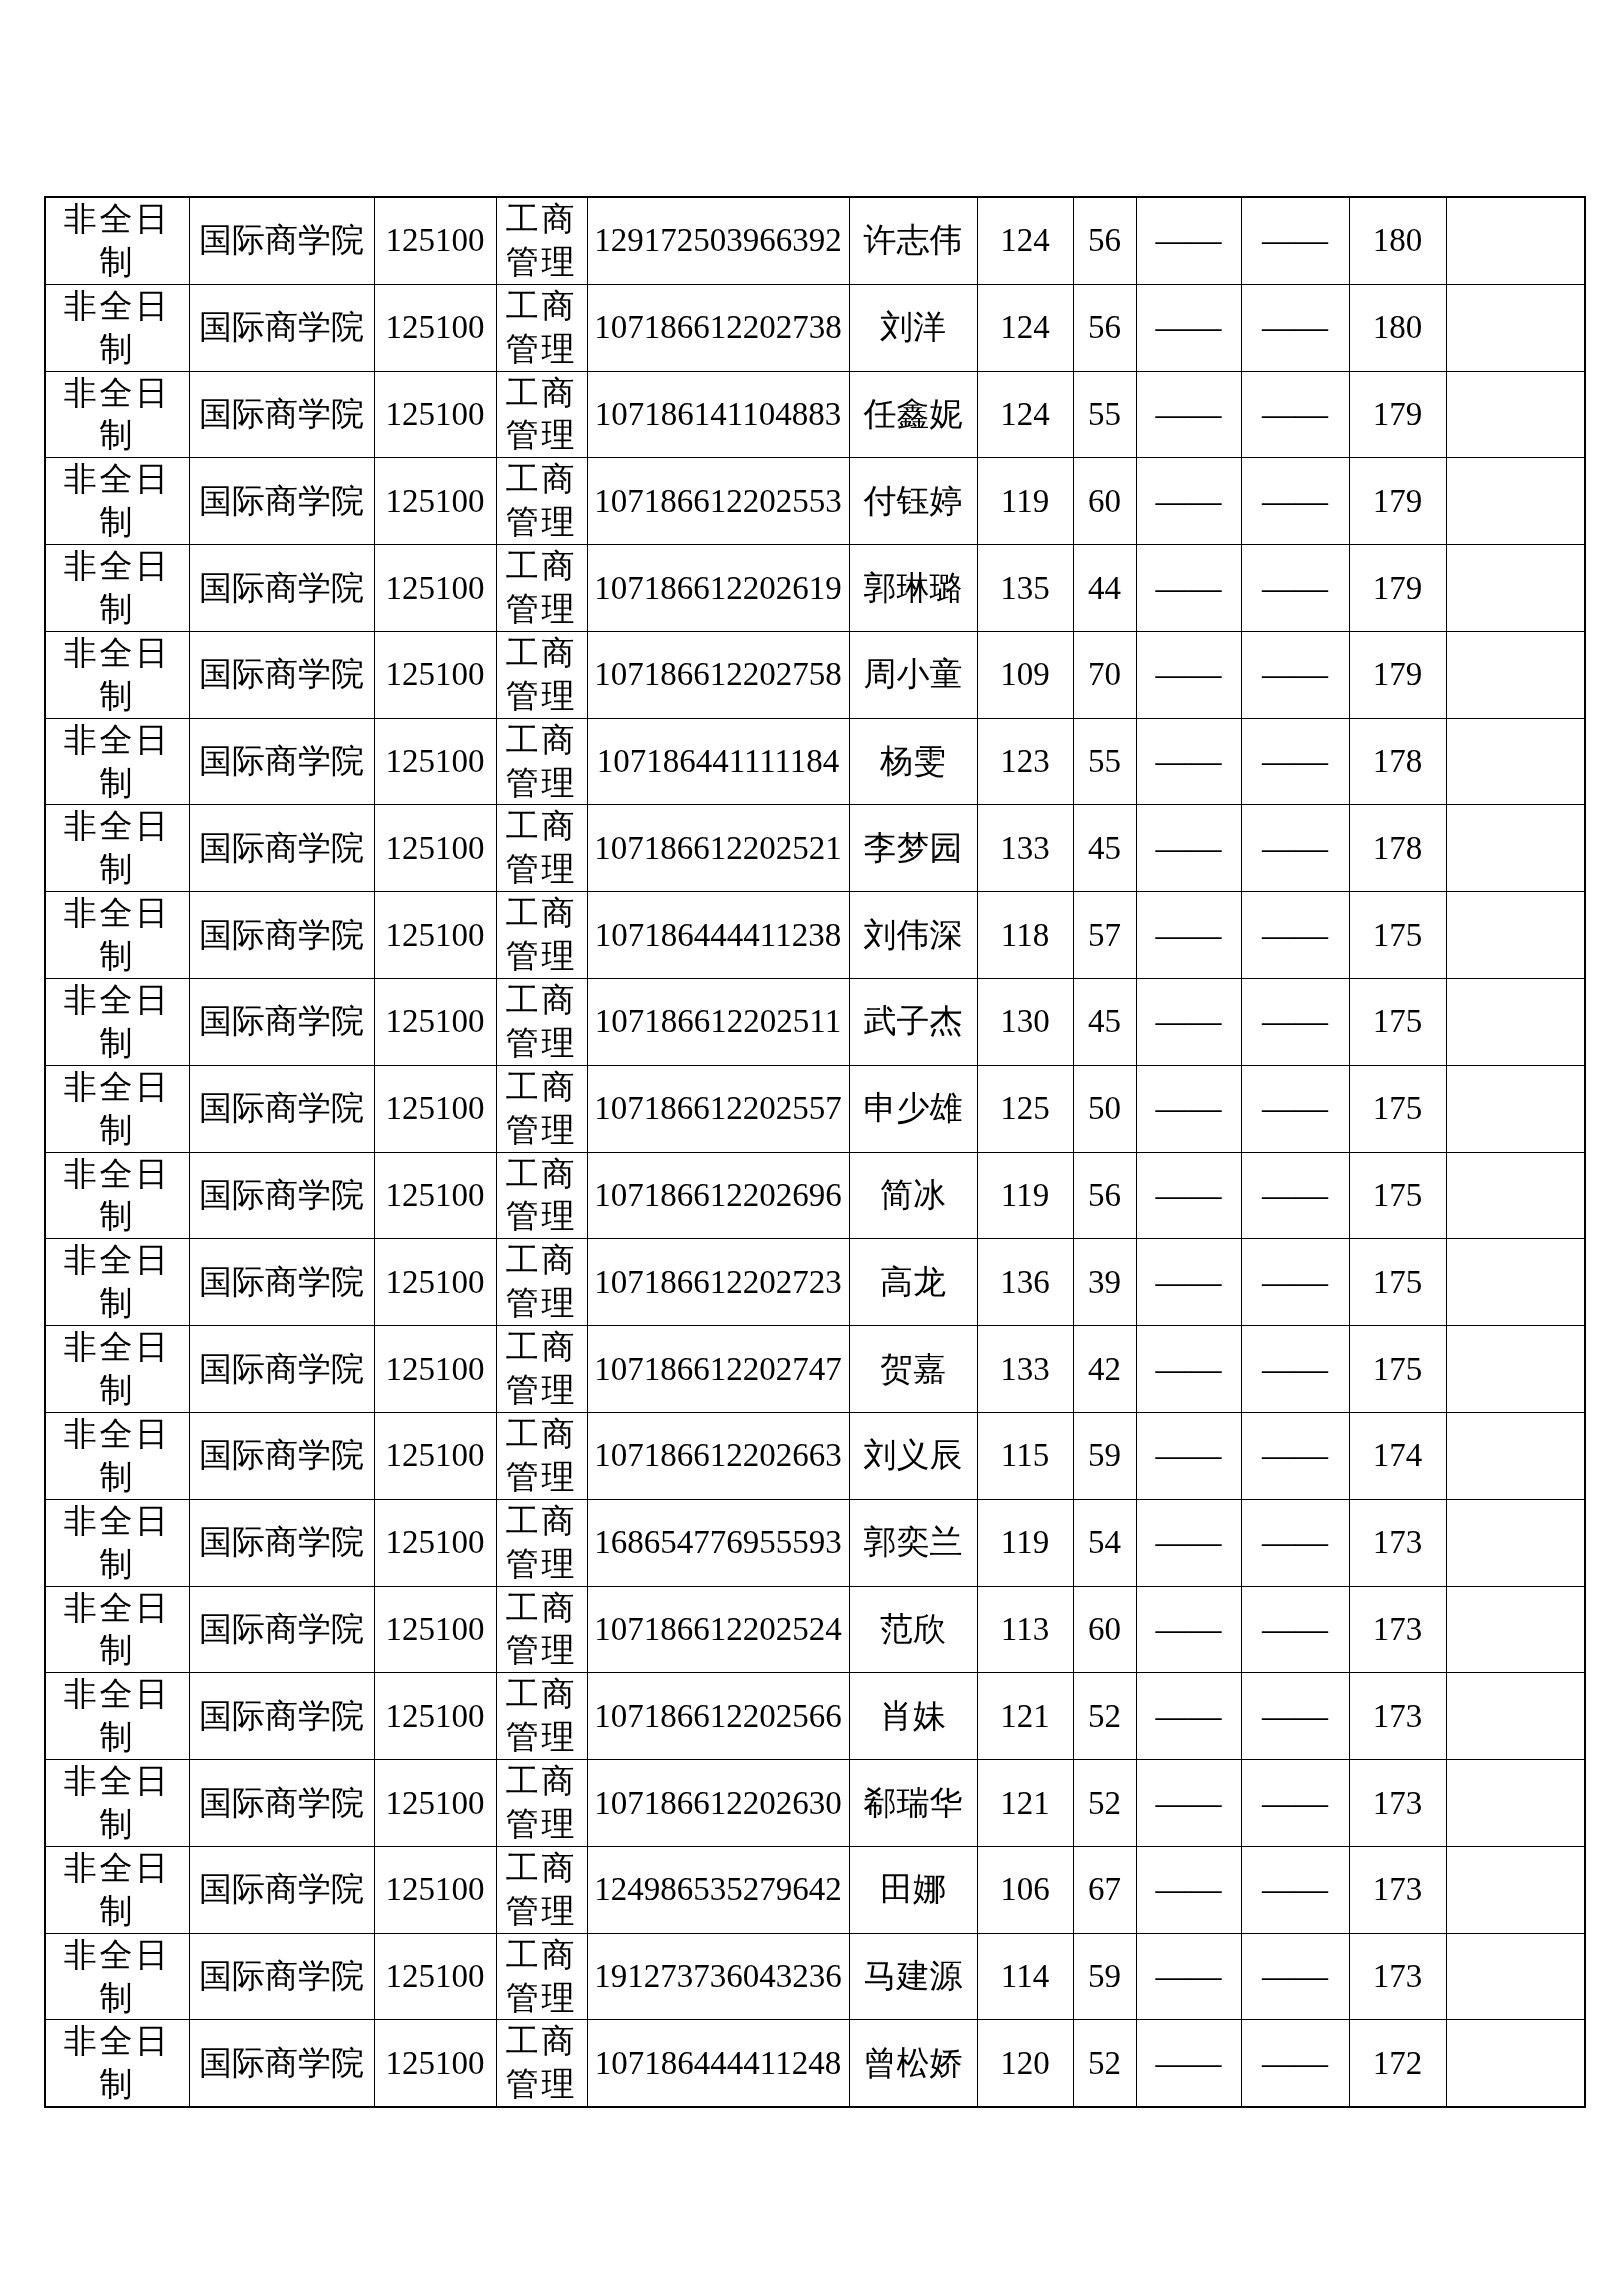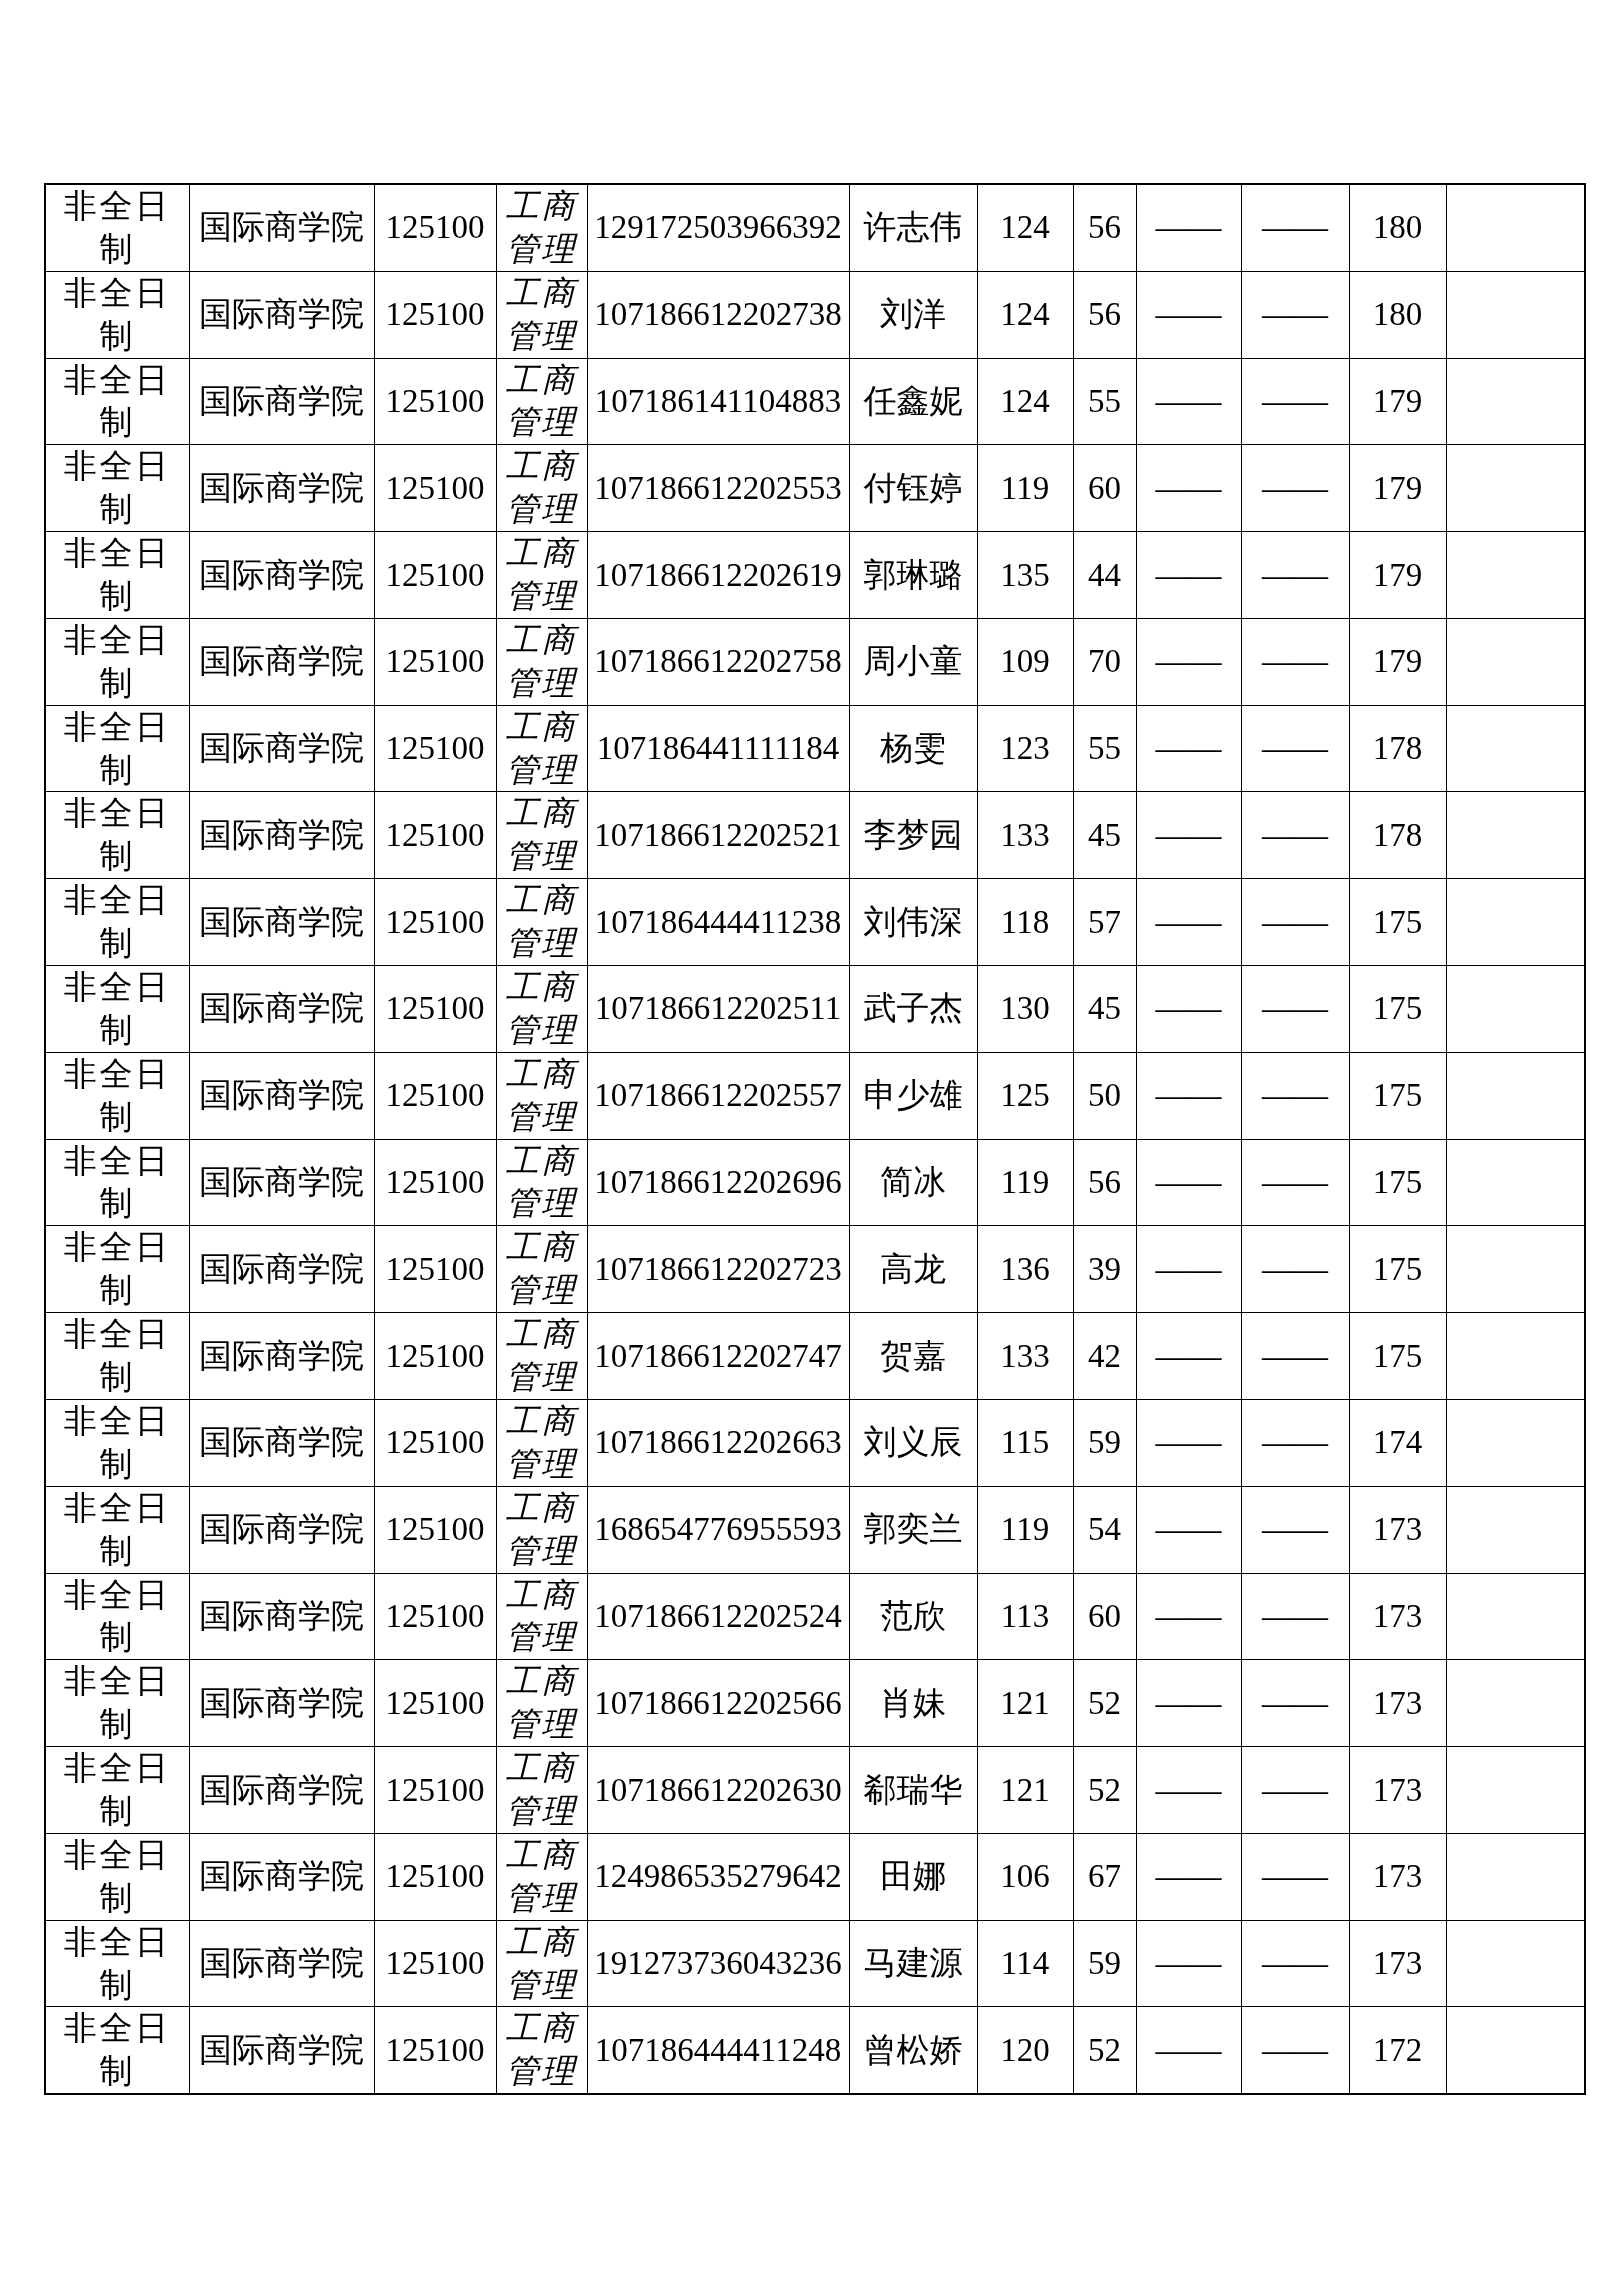--- a/index.html
+++ b/index.html
@@ -12,21 +12,21 @@
     width: 1622px;
     height: 2296px;
     background: #ffffff;
     font-family: "Liberation Serif", "DejaVu Serif", serif;
     color: #000000;
     overflow: hidden;
   }
   table.results {
     position: absolute;
     left: 44px;
-    top: 183px;
+    top: 196px;
     width: 1540px;
     height: 1907px;
     border-collapse: collapse;
     table-layout: fixed;
     border: 2.7px solid #000000;
   }
   table.results td {
     border: 1.8px solid #000000;
     text-align: center;
     vertical-align: middle;
@@ -47,21 +47,21 @@
   .c4  { width: 262px; }
   .c5  { width: 128px; }
   .c6  { width: 96px; }
   .c7  { width: 63px;  }
   .c8  { width: 105px; }
   .c9  { width: 108px; }
   .c10 { width: 97px; }
   .c11 { width: 139px; }
   
   .i0 { max-width: 113px; letter-spacing: 2.7px; }
-  .i3 { max-width: 80px;  letter-spacing: 2.7px; font-style: italic; }
+  .i3 { max-width: 80px;  letter-spacing: 2.7px; }
 </style>
 </head>
 <body>
 
 <div class="page">
   <table class="results">
     <colgroup>
       <col class="c0">
         <col class="c1">
         <col class="c2">

